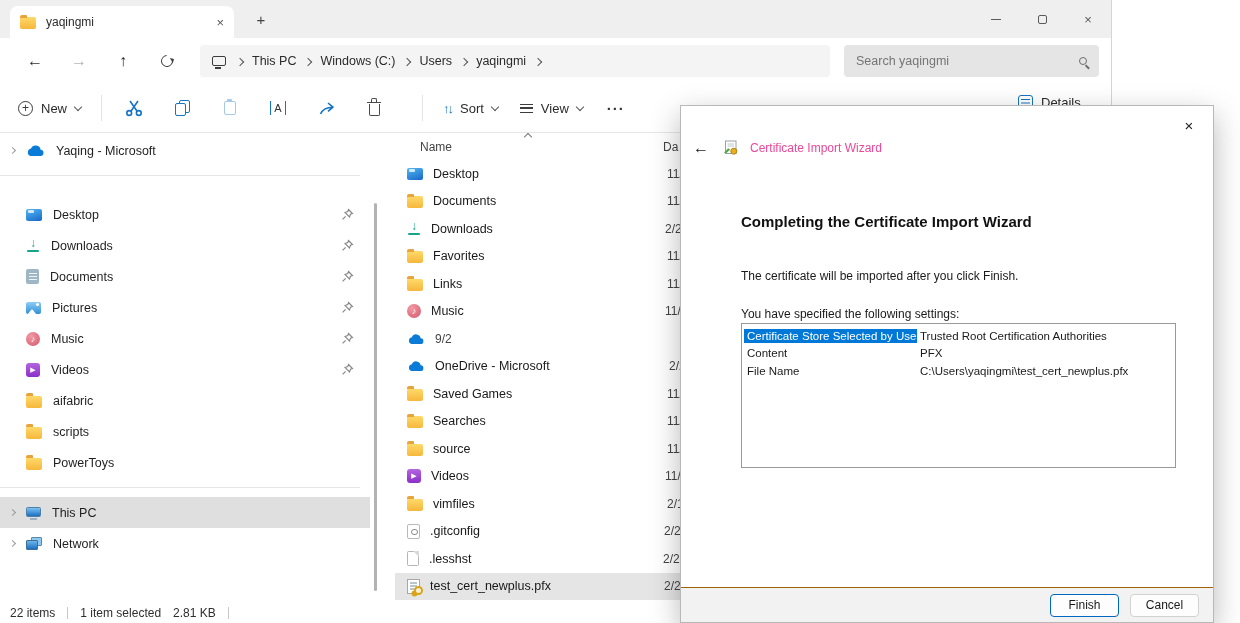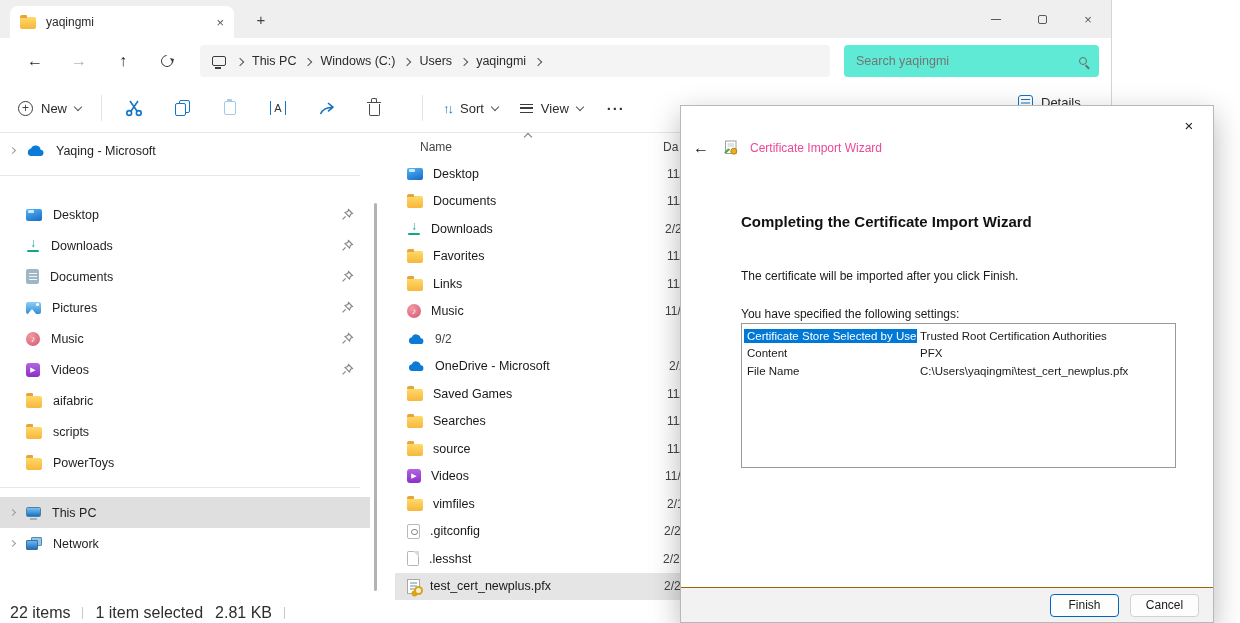--- a/index.html
+++ b/index.html
@@ -20,21 +20,21 @@
   
   .navbar{position:absolute;left:0;top:38px;right:0;height:46px;background:#fff;display:flex;align-items:center;padding-left:6px}
   .navbtn{width:30px;height:30px;margin-left:14px;display:flex;align-items:center;justify-content:center;font-size:16px;color:#2b2b2b}
   .navbtn.disabled{color:#b5b5b5}
   .icon-refresh{width:12px;height:12px;border:1.6px solid #3a3a3a;border-radius:50%;border-top-color:transparent;transform:rotate(40deg);position:relative}
   .icon-refresh::after{content:"";position:absolute;top:-4px;right:-2px;border:3px solid transparent;border-bottom-color:#3a3a3a;transform:rotate(18deg)}
   .breadcrumb{flex:1;height:32px;margin:0 14px 0 18px;background:#f4f4f4;border-radius:4px;display:flex;align-items:center;gap:9px;padding:0 12px;font-size:12.5px;color:#2b2b2b}
   .crumb-sep{width:6px;height:6px;border-right:1.2px solid #555;border-bottom:1.2px solid #555;transform:rotate(-45deg);margin-top:1px}
   .icon-crumb-pc{width:14px;height:10px;border:1.5px solid #3c3c3c;border-radius:2px;position:relative;margin-right:2px}
   .icon-crumb-pc::after{content:"";position:absolute;left:2px;bottom:-4px;width:6px;height:1.6px;background:#3c3c3c}
-  .searchbox{width:255px;height:32px;margin-right:12px;background:#5eead4;border-radius:4px;display:flex;align-items:center;padding:0 12px}
+  .searchbox{width:255px;height:32px;margin-right:12px;background:#e5e5e5;border-radius:4px;display:flex;align-items:center;padding:0 12px}
   .search-input{flex:1;border:none;background:transparent;outline:none;font-size:12.5px;color:#333;font-family:inherit}
   .search-input::placeholder{color:#757575}
   .icon-search{width:8px;height:8px;border:1.5px solid #6d6d6d;border-radius:50%;position:relative;flex:none}
   .icon-search::after{content:"";position:absolute;right:-4px;bottom:-3px;width:5px;height:1.5px;background:#6d6d6d;transform:rotate(45deg)}
   
   .commandbar{position:absolute;left:0;top:84px;right:0;height:49px;background:#fff;border-bottom:1px solid #e7e7e7;
     display:flex;align-items:center;padding-left:14px;font-size:13px;color:#2b2b2b}
   .cmd-divider{width:1px;height:26px;background:#e3e3e3;margin:0 16px}
   .cmdbtn{display:flex;align-items:center;gap:8px;padding:6px 4px}
   .iconbtn{width:32px;height:32px;display:flex;align-items:center;justify-content:center;margin-right:16px}
@@ -74,21 +74,21 @@
   
   .filelist{position:absolute;left:395px;top:0;right:0;bottom:0}
   .fl-header{height:27px;display:flex;align-items:center;padding-left:25px;font-size:12px;color:#444;position:relative}
   .fl-header .name-col{width:243px}
   .sort-caret{position:absolute;left:130px;top:1px;width:6px;height:6px;border-left:1.2px solid #777;border-top:1.2px solid #777;transform:rotate(45deg)}
   .fl-row{height:27.5px;display:flex;align-items:center;gap:10px;padding-left:12px;font-size:12.5px;color:#191919}
   .fl-row.selected{background:#e5e5e5}
   .fl-name{width:224px;overflow:hidden;white-space:nowrap}
   .fl-date{color:#444;font-size:12px;white-space:nowrap}
   
-  .statusbar{position:absolute;left:0;bottom:0;width:1112px;height:21px;display:flex;align-items:center;gap:12px;padding-left:10px;font-size:16px;color:#2e2e2e;background:#fff}
+  .statusbar{position:absolute;left:0;bottom:0;width:1112px;height:21px;display:flex;align-items:center;gap:12px;padding-left:10px;font-size:12px;color:#2e2e2e;background:#fff}
   .status-sep{width:1px;height:12px;background:#c9c9c9}
   
   .icon{display:inline-block;position:relative;flex:none}
   .icon-folder{width:16px;height:12px;background:linear-gradient(#ffd969,#f6b73c);border-radius:1px 2px 2px 2px;margin-top:2px}
   .icon-folder::before{content:"";position:absolute;top:-2.5px;left:0;width:7px;height:3px;background:#e9a33b;border-radius:2px 1px 0 0}
   .icon-desktop{width:16px;height:12px;background:linear-gradient(160deg,#53b7f3,#1668c7);border-radius:2px}
   .icon-desktop::before{content:"";position:absolute;left:1.5px;top:1.5px;width:6px;height:2.5px;background:#cfe9fb;border-radius:1px}
   .icon-download{width:14px;height:15px}
   .icon-download::before{content:"↓";position:absolute;left:0;right:0;top:-2px;text-align:center;font-size:12px;font-weight:bold;color:#14a58c}
   .icon-download::after{content:"";position:absolute;left:1px;right:1px;bottom:1px;height:2px;background:#14a58c;border-radius:1px}

